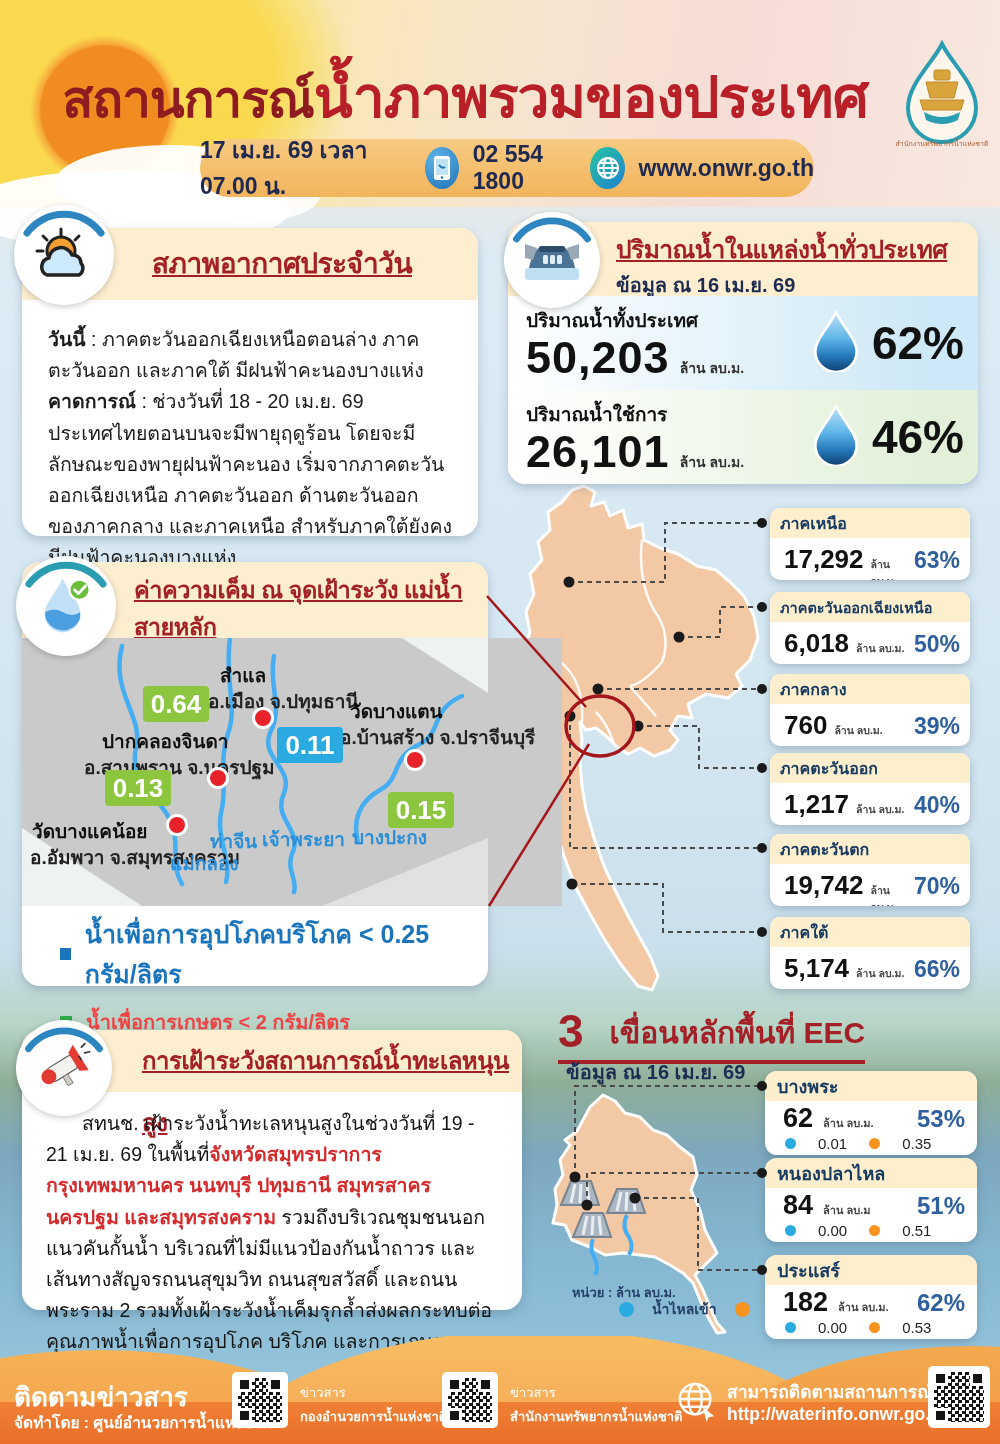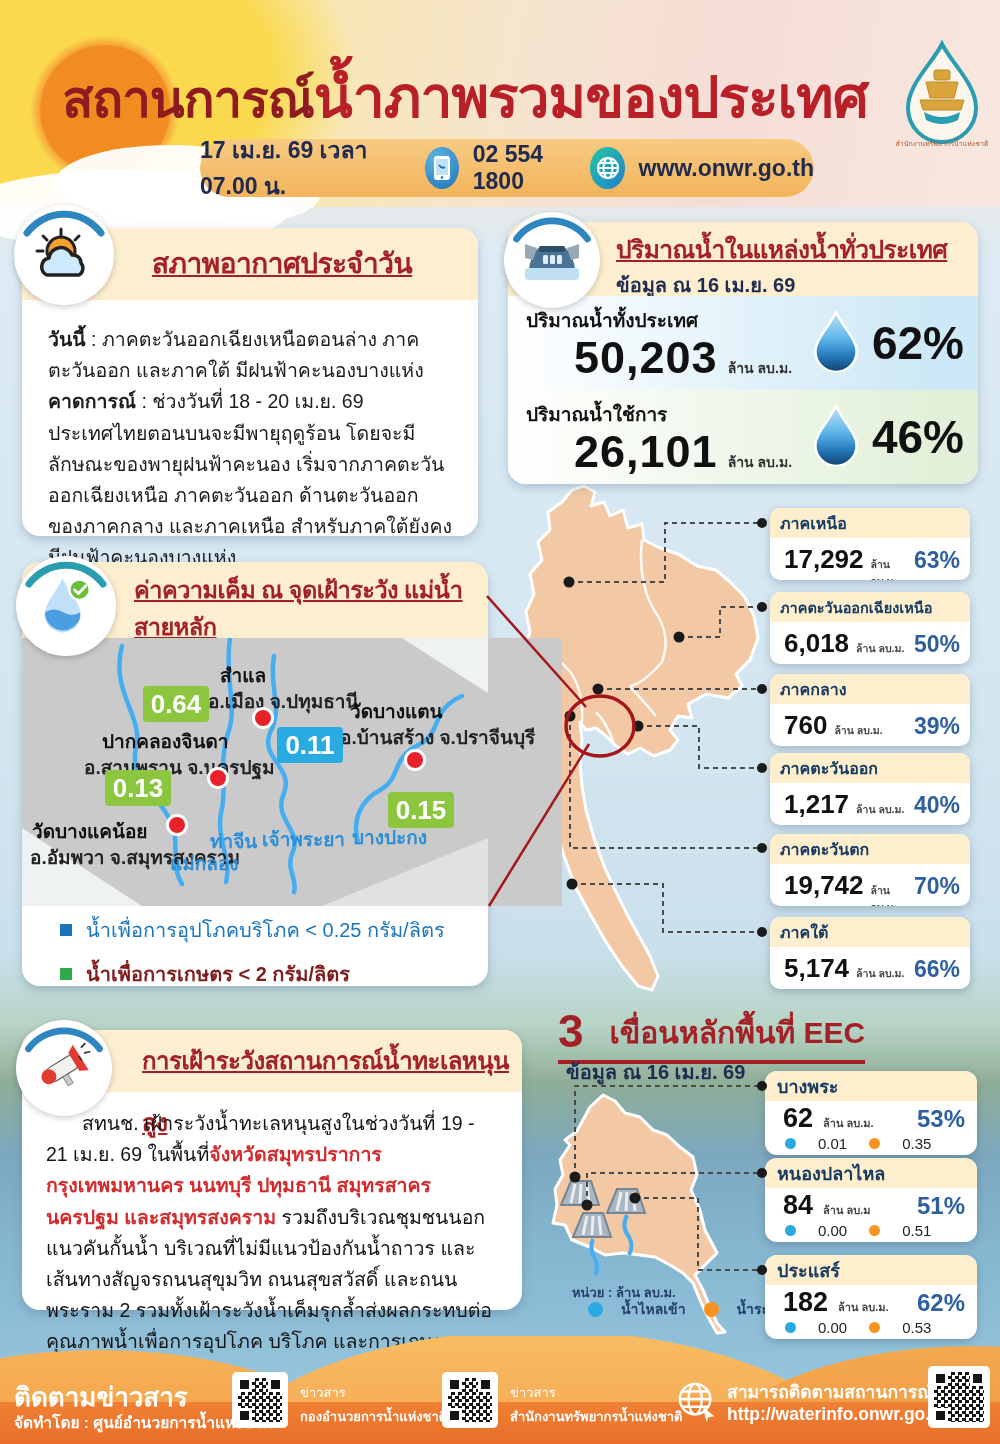--- a/index.html
+++ b/index.html
@@ -47,21 +47,21 @@
   
   .nat-card{left:508px;top:222px;width:470px;height:262px;}
   .nat-card .card-head{height:74px;padding-left:108px;padding-top:8px;}
   .nat-card .card-title{font-size:24.5px;letter-spacing:-.5px;}
   .nat-card .asof{font-size:20px;}
   .nrow{position:absolute;left:0;right:0;height:94px;display:flex;align-items:center;padding:0 14px 0 18px;}
   .nrow1{top:74px;background:linear-gradient(90deg,#ffffff 0%,#cde8f6 90%);}
   .nrow2{top:168px;background:linear-gradient(90deg,#ffffff 0%,#e2f0d9 90%);border-radius:0 0 18px 18px;}
   .ncol{display:flex;flex-direction:column;}
   .nlabel{font-size:19px;font-weight:bold;color:#111;}
-  .nvalrow{display:flex;align-items:baseline;gap:10px;margin-left:48px;}
+  .nvalrow{display:flex;align-items:baseline;gap:10px;}
   .nvalue{font-size:45px;font-weight:bold;color:#111;letter-spacing:1px;line-height:1.02;}
   .nunit{font-size:14px;font-weight:bold;color:#333;}
   .npct{font-size:46px;font-weight:bold;color:#111;margin-left:10px;}
   .dropwrap{margin-left:auto;}
   
   .sal-card{left:22px;top:562px;width:466px;height:424px;}
   .sal-card .card-head{height:76px;padding-left:112px;padding-top:9px;}
   .sal-card .card-title{font-size:23.5px;letter-spacing:-.5px;}
   .sal-card .asof{font-size:20px;}
   .salmap{position:absolute;top:76px;left:0;width:540px;height:268px;background:#c9cac9;overflow:hidden;}
@@ -69,22 +69,22 @@
   .stn-sub{position:absolute;font-size:19px;font-weight:bold;color:#222;white-space:nowrap;}
   .badge{position:absolute;width:66px;height:36px;border-radius:4px;color:#fff;font-size:26px;
     font-weight:bold;display:flex;align-items:center;justify-content:center;}
   .badge.green{background:#8cc63e;}
   .badge.blue{background:#29abe2;}
   .rdot{position:absolute;width:22px;height:22px;border-radius:50%;background:#e8212a;border:3px solid #fff;}
   .rivlbl{position:absolute;font-size:19px;font-weight:bold;color:#2a8fd8;white-space:nowrap;}
   .sal-legend{position:absolute;top:352px;left:38px;}
   .leg-row{display:flex;align-items:center;gap:14px;margin-bottom:12px;}
   .leg-sq{width:12px;height:12px;}
-  .leg-t1{font-size:20px;font-weight:normal;color:#1b75bc;}
-  .leg-t2{font-size:20px;font-weight:bold;color:#7f1d1d;}
+  .leg-t1{font-size:25px;font-weight:bold;color:#1b75bc;}
+  .leg-t2{font-size:20px;font-weight:bold;color:#ef4444;}
   
   .thmap{position:absolute;left:492px;top:478px;z-index:1;}
   
   .regcard{position:absolute;left:770px;width:200px;height:72px;background:#fff;border-radius:10px;
     box-shadow:0 3px 8px rgba(60,80,110,.3);z-index:2;overflow:hidden;}
   .regcard .rh{height:30px;background:#fdeecd;display:flex;align-items:center;padding-left:10px;
     font-weight:bold;color:#173a61;font-size:16px;white-space:nowrap;}
   .regcard .rb{display:flex;align-items:baseline;padding:6px 10px 0 14px;}
   .regcard .rv{font-size:26px;font-weight:bold;color:#111;}
   .regcard .ru{font-size:10.5px;font-weight:bold;color:#444;margin-left:7px;}
@@ -98,21 +98,21 @@
   .warn-body .ind{display:inline-block;width:36px;}
   .redtxt{color:#d42a2c;font-weight:bold;}
   
   .eec-title{position:absolute;left:558px;top:1004px;z-index:2;border-bottom:4px solid #a32126;
     padding-bottom:2px;white-space:nowrap;}
   .eec-num{font-size:46px;font-weight:bold;color:#a32126;vertical-align:-4px;}
   .eec-txt{font-size:30px;font-weight:bold;color:#a32126;margin-left:26px;}
   .eec-asof{position:absolute;left:566px;top:1056px;font-size:20px;z-index:2;}
   .eecmap{position:absolute;left:545px;top:1085px;z-index:1;}
   .eec-unit{position:absolute;left:572px;top:1282px;font-size:13px;font-weight:bold;color:#24406b;z-index:2;}
-  .eec-leg{position:absolute;left:588px;top:1298px;display:flex;gap:18px;align-items:center;z-index:2;}
+  .eec-leg{position:absolute;left:619px;top:1298px;display:flex;gap:18px;align-items:center;z-index:2;}
   .eec-leg .d{width:15px;height:15px;border-radius:50%;}
   .eec-leg span{font-size:14px;font-weight:bold;color:#24406b;}
   .damcard{position:absolute;left:765px;width:212px;background:#fff;border-radius:12px;
     box-shadow:0 3px 8px rgba(60,80,110,.3);z-index:2;overflow:hidden;height:84px;}
   .damcard .rh{height:30px;background:#fdeecd;display:flex;align-items:center;padding-left:12px;
     font-weight:bold;color:#173a61;font-size:18px;}
   .damcard .rb{display:flex;align-items:baseline;padding:2px 12px 0 18px;}
   .damcard .rv{font-size:27px;font-weight:bold;color:#111;}
   .damcard .ru{font-size:11px;font-weight:bold;color:#444;margin-left:10px;}
   .damcard .rp{font-size:24px;font-weight:bold;color:#2e5f9e;margin-left:auto;}

